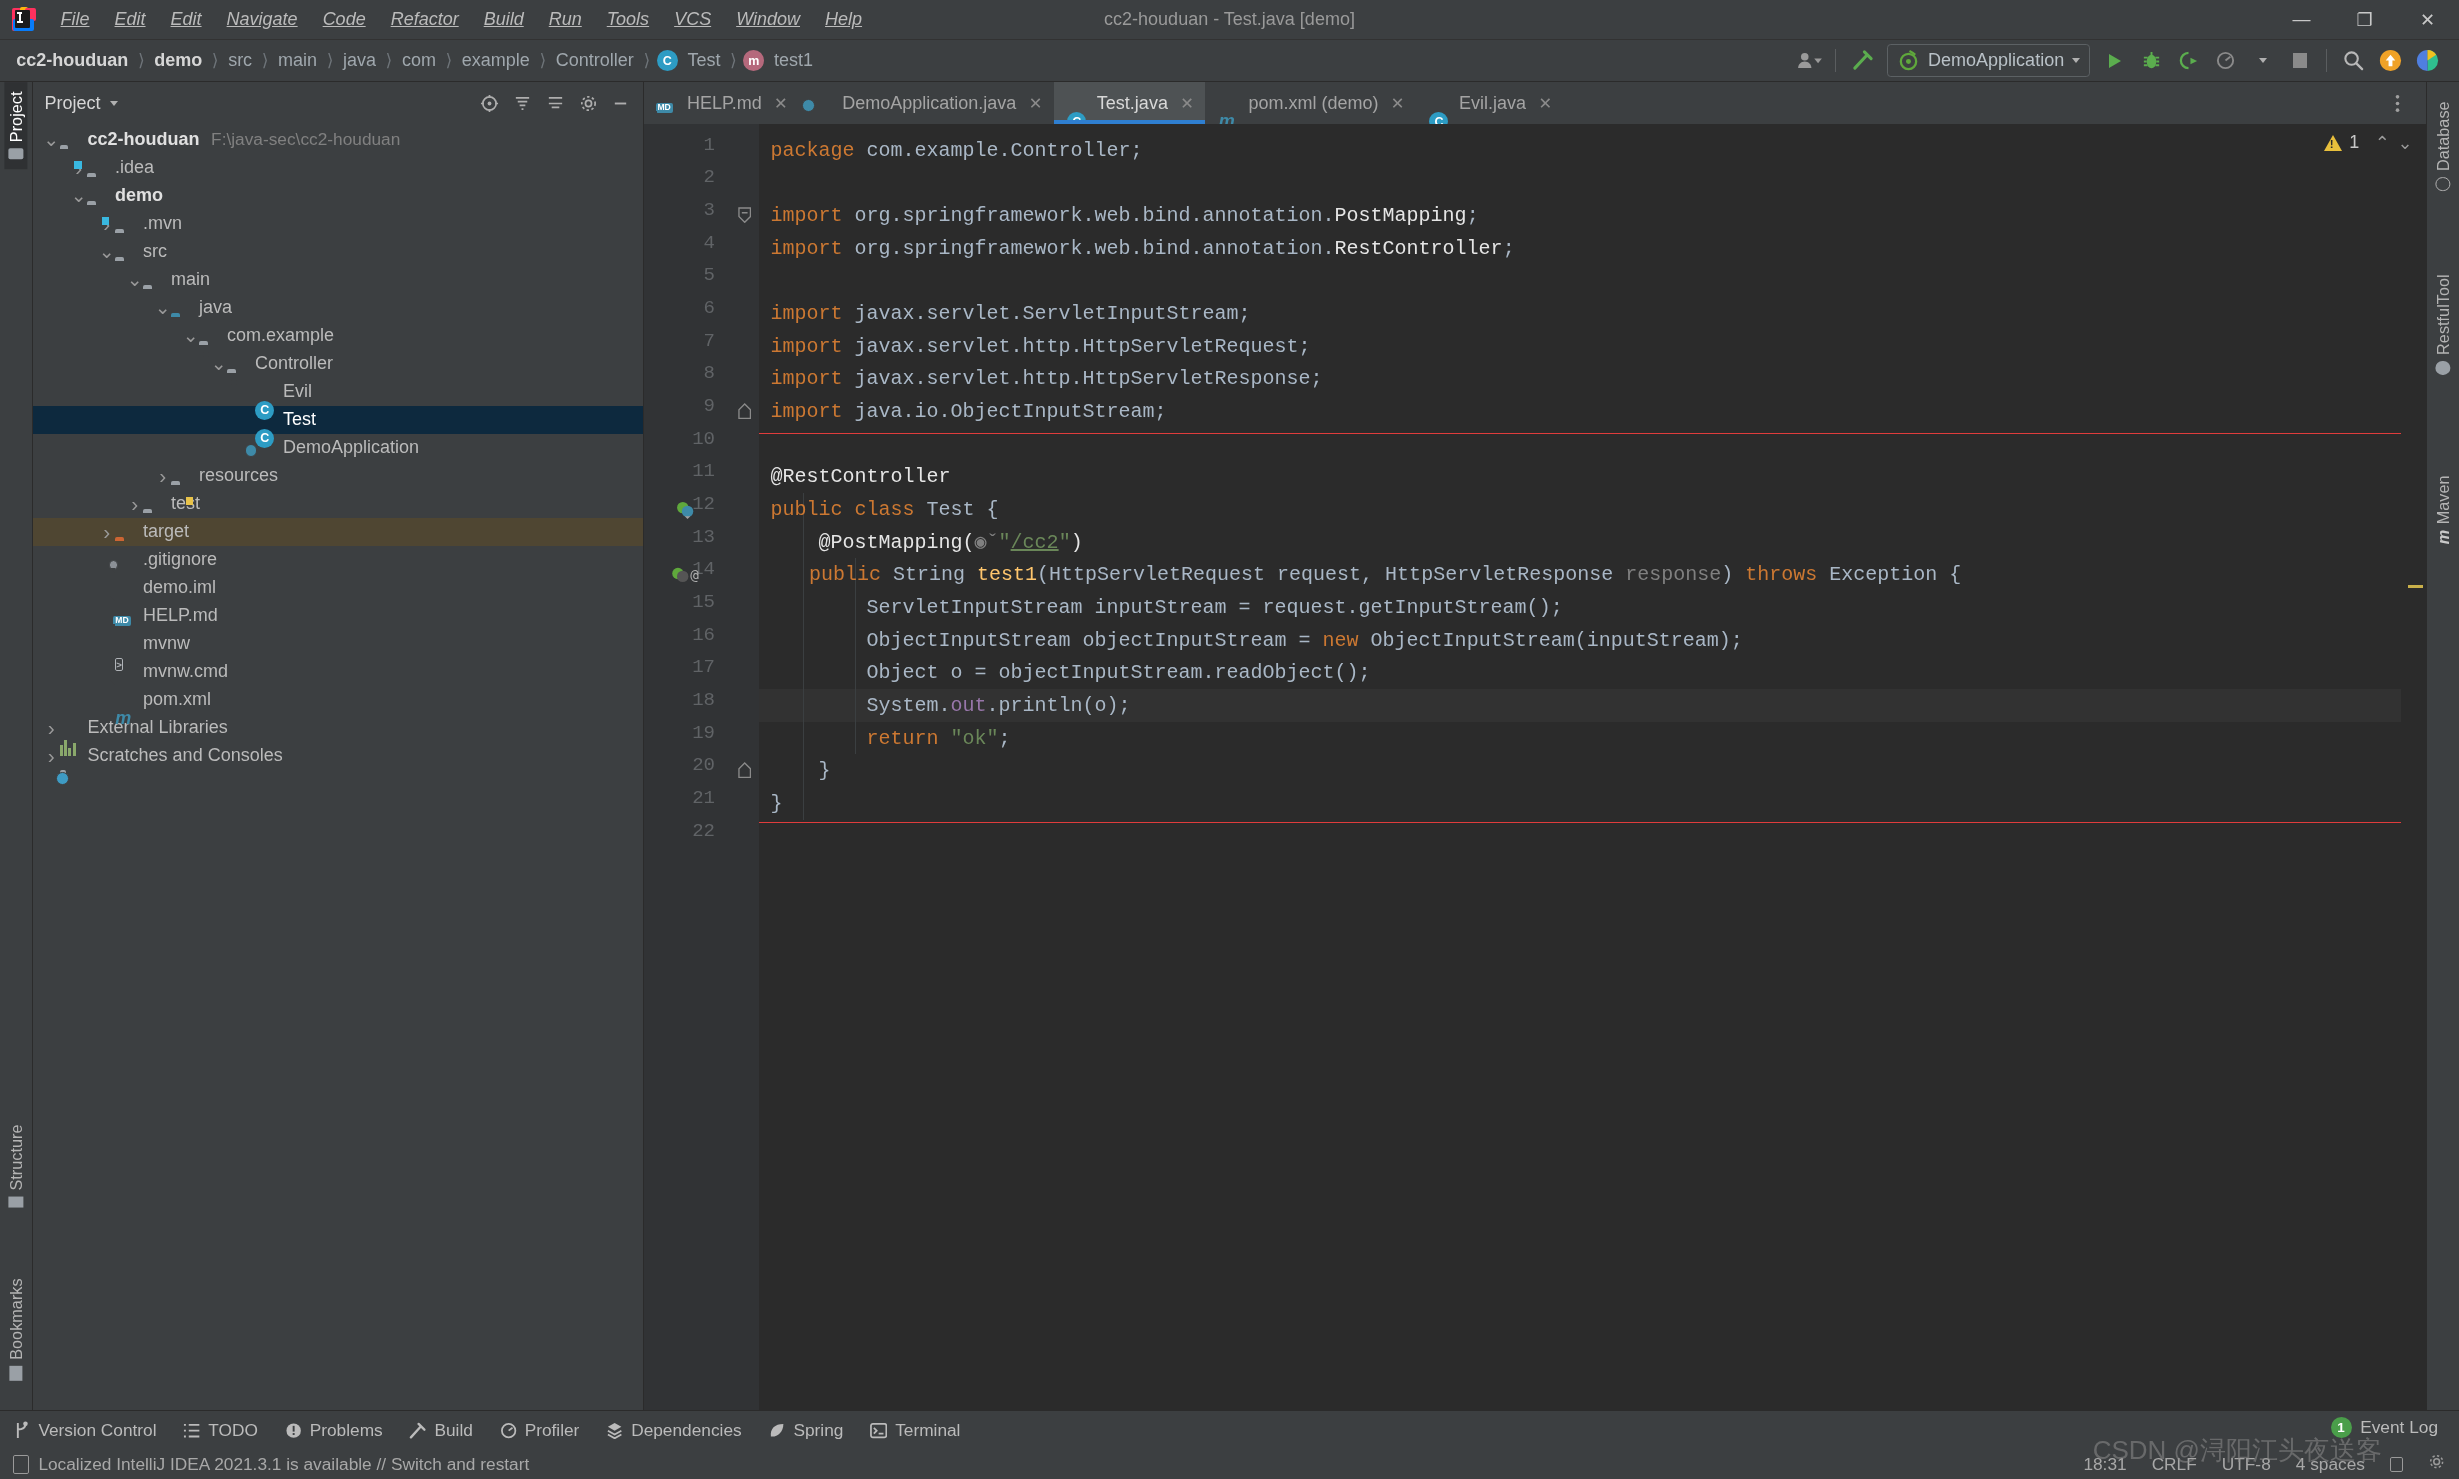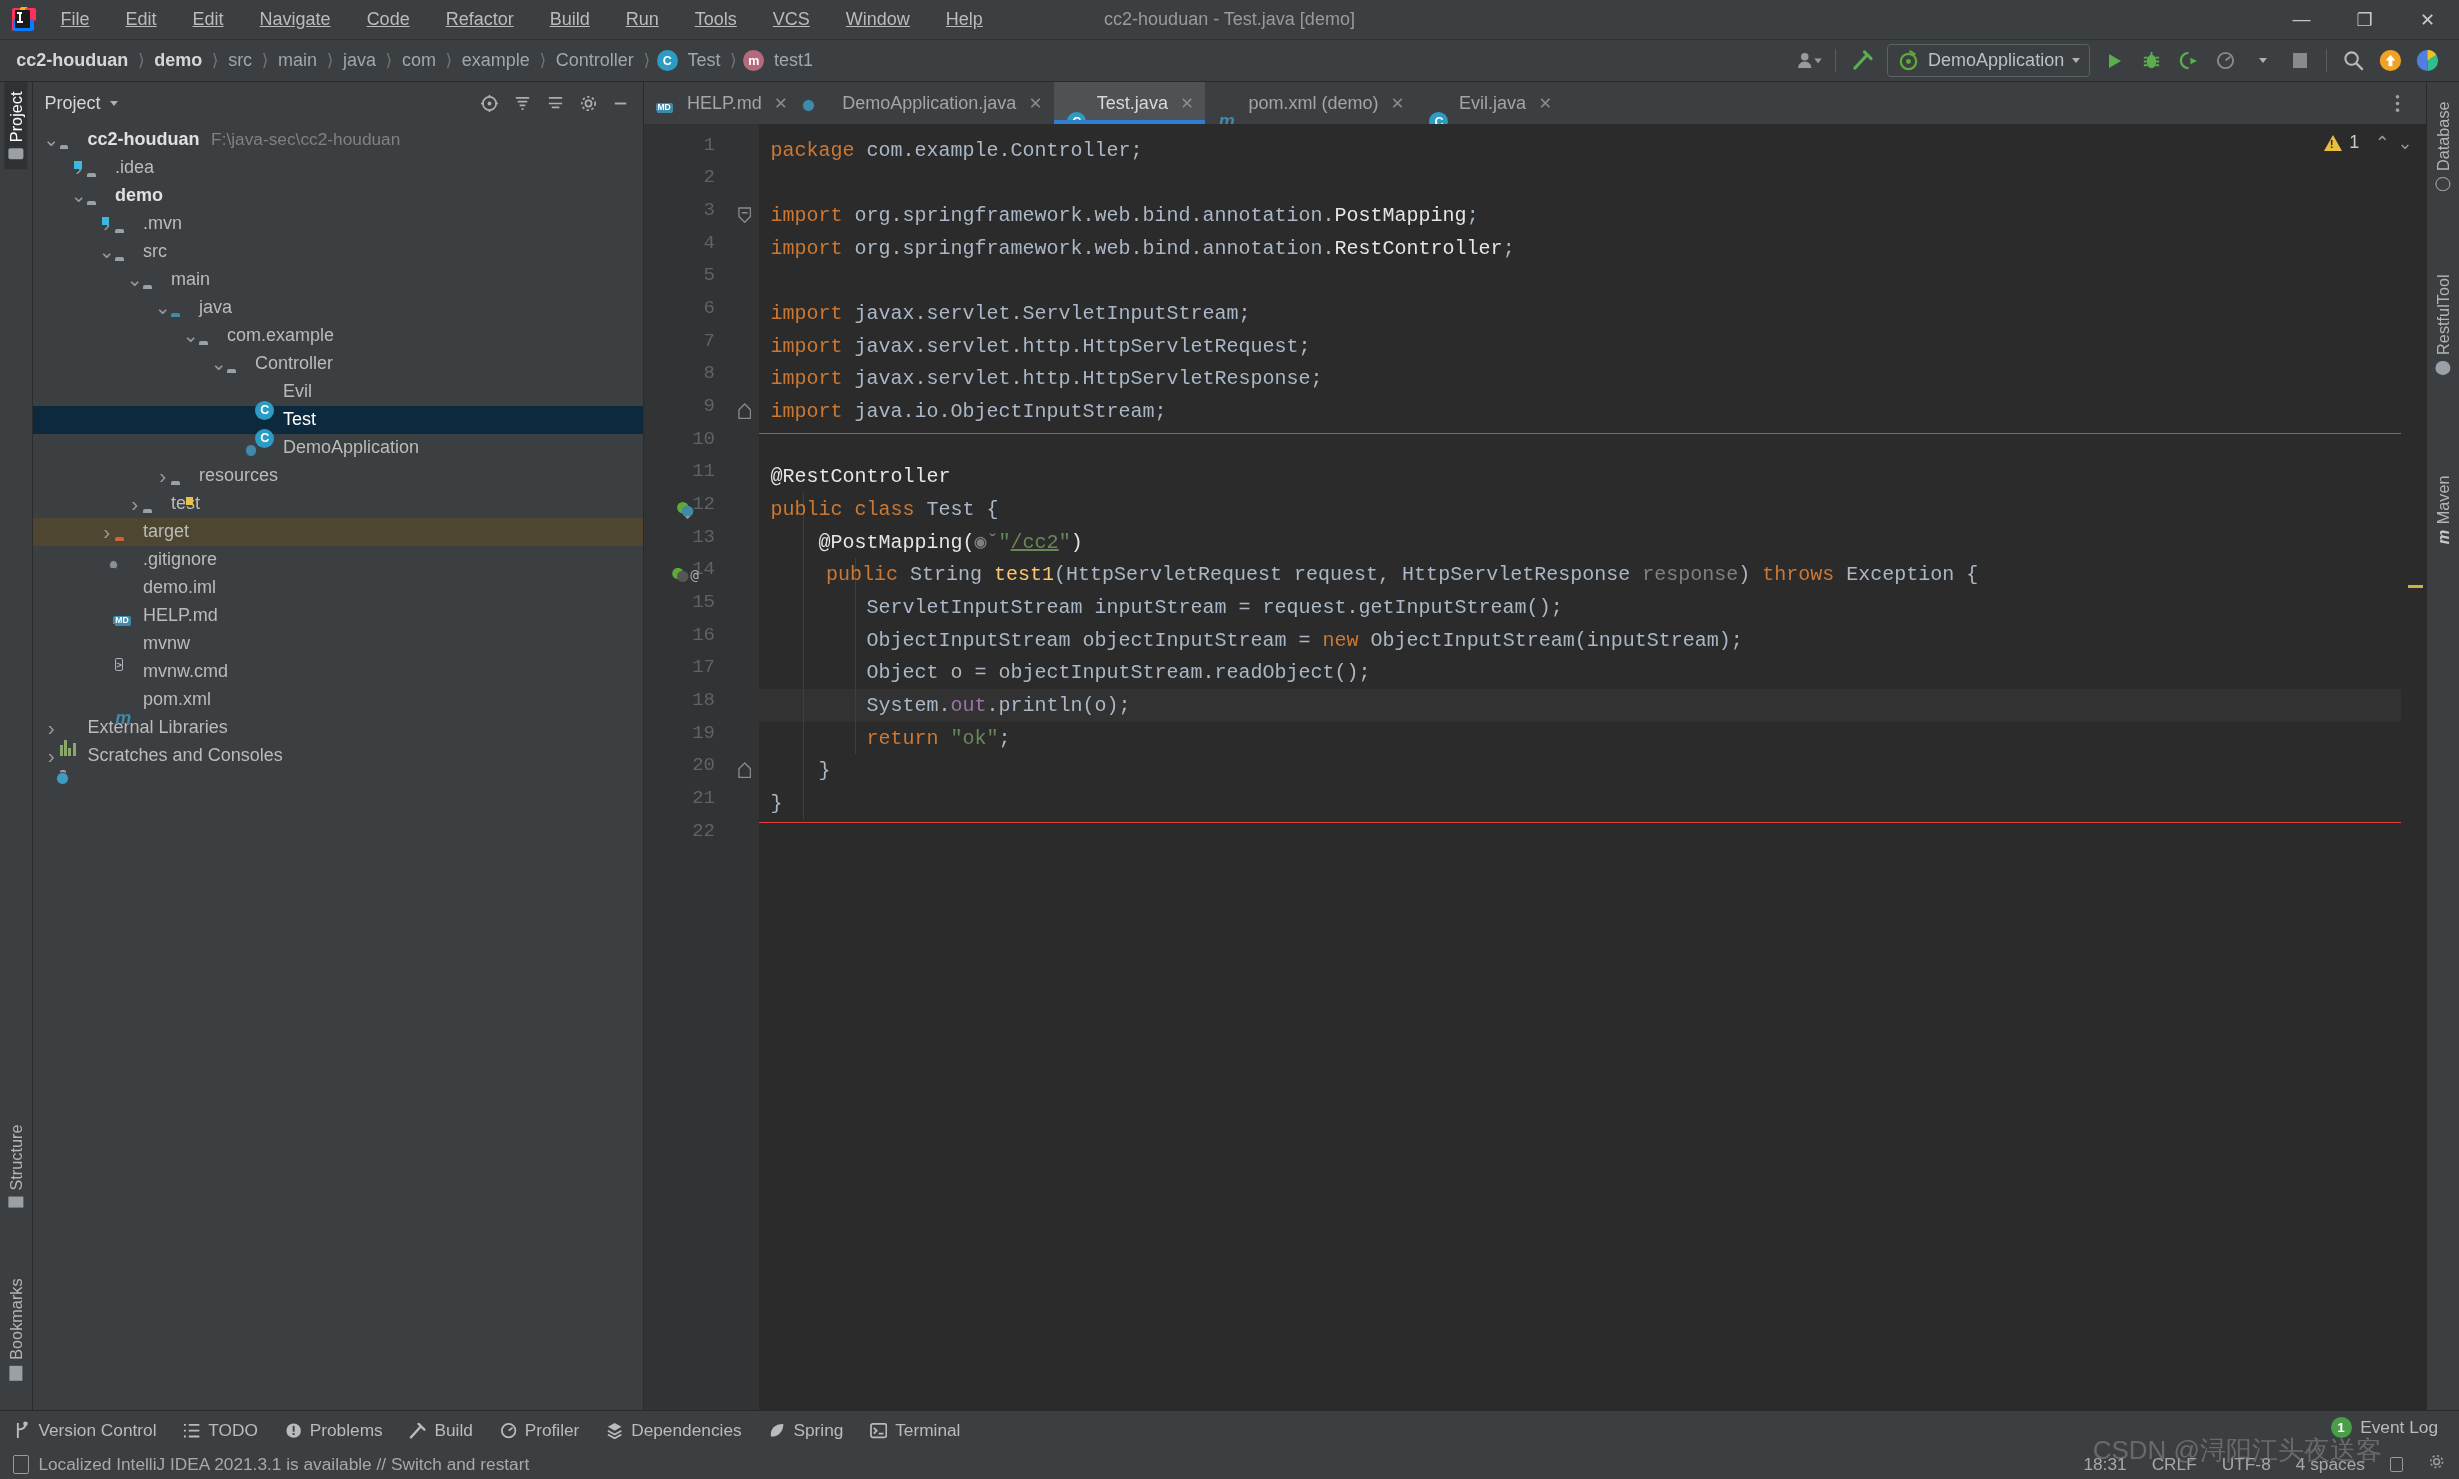--- a/index.html
+++ b/index.html
@@ -4,21 +4,21 @@
 <style>
   * { margin:0; padding:0; box-sizing:border-box; }
   html,body{ width:2459px; height:1479px; overflow:hidden; background:#3c3f41;
     font-family:"Liberation Sans", sans-serif; -webkit-font-smoothing:antialiased; }
 
   
   .titlebar{ height:40px; background:#3c3f41; display:flex; align-items:center;
     position:relative; border-bottom:1px solid #323232; }
   .ij-logo{ width:25px; height:25px; margin-left:11.5px; margin-right:11.5px; position:relative; flex:none;}
   .ij-logo .sq{ position:absolute; border-radius:1.9px; }
-  .menu{ display:flex; align-items:center; gap:11px; }
+  .menu{ display:flex; align-items:center; gap:0px;font-style:italic; }
   .menu-item{ color:#bbbbbb; font-size:18px; padding:3.8px 12.5px; white-space:nowrap; cursor:default; }
   .menu-item u{ text-decoration:underline; }
   .win-title{ position:absolute; left:0; right:0; text-align:center; color:#9a9a9a; font-size:18px;
     pointer-events:none; }
   .win-ctrl{ margin-left:auto; display:flex; align-items:center; height:40px; }
   .win-btn{ width:63px; height:40px; display:flex; align-items:center; justify-content:center;
     color:#c8c8c8; font-size:18px; }
 
   
   .navbar{ height:42px; background:#3c3f41; display:flex; align-items:center;
@@ -570,21 +570,21 @@
           <div class="cl" style="top: 108px; left: 11.5px;"><span class="kw">import </span><span class="txt">org.springframework.web.bind.annotation.</span><span class="ann">RestController</span><span class="txt">;</span></div>
           <div class="cl" style="top: 140px; left: 11.5px;"></div>
           <div class="cl" style="top: 173px; left: 11.5px;"><span class="kw">import </span><span class="txt">javax.servlet.ServletInputStream;</span></div>
           <div class="cl" style="top: 206px; left: 11.5px;"><span class="kw">import </span><span class="txt">javax.servlet.http.HttpServletRequest;</span></div>
           <div class="cl" style="top: 238px; left: 11.5px;"><span class="kw">import </span><span class="txt">javax.servlet.http.HttpServletResponse;</span></div>
           <div class="cl" style="top: 271px; left: 11.5px;"><span class="kw">import </span><span class="txt">java.io.ObjectInputStream;</span></div>
           <div class="cl" style="top: 304px; left: 11.5px;"></div>
           <div class="cl" style="top: 336px; left: 11.5px;"><span class="ann">@RestController</span></div>
           <div class="cl" style="top: 369px; left: 11.5px;"><span class="kw">public class </span><span class="txt">Test {</span></div>
           <div class="cl" style="top: 402px; left: 11.5px;"><span class="ann">    @PostMapping(</span><span class="grey">◉ˇ</span><span class="str">"</span><span class="ulink">/cc2</span><span class="str">"</span><span class="ann">)</span></div>
-          <div class="cl" style="top: 434px; left: 19px;"><span class="kw">    public </span><span class="txt">String </span><span class="fn">test1</span><span class="txt">(HttpServletRequest request, HttpServletResponse </span><span class="grey">response</span><span class="txt">) </span><span class="kw">throws </span><span class="txt">Exception {</span></div>
+          <div class="cl" style="top: 434px; left: 2px;"><span class="kw">    public </span><span class="txt">String </span><span class="fn">test1</span><span class="txt">(HttpServletRequest request, HttpServletResponse </span><span class="grey">response</span><span class="txt">) </span><span class="kw">throws </span><span class="txt">Exception {</span></div>
           <div class="cl" style="top: 467px; left: 11.5px;"><span class="txt">        ServletInputStream inputStream = request.getInputStream();</span></div>
           <div class="cl" style="top: 500px; left: 11.5px;"><span class="txt">        ObjectInputStream objectInputStream = </span><span class="kw">new </span><span class="txt">ObjectInputStream(inputStream);</span></div>
           <div class="cl" style="top: 532px; left: 11.5px;"><span class="txt">        Object o = objectInputStream.readObject();</span></div>
           <div class="cl" style="top: 565px; left: 11.5px;"><span class="txt">        System.</span><span class="dim2">out</span><span class="txt">.println(o);</span></div>
           <div class="cl" style="top: 598px; left: 11.5px;"><span class="txt">        </span><span class="kw">return </span><span class="str">"ok"</span><span class="txt">;</span></div>
           <div class="cl" style="top: 630px; left: 11.5px;"><span class="txt">    }</span></div>
           <div class="cl" style="top: 663px; left: 11.5px;"><span class="txt">}</span></div>
           <div class="cl" style="top: 696px; left: 11.5px;"></div>
           <div class="redbox" style="left: -7.7px; top: 309px; width: 1662px; height: 390px; border-color: rgb(224, 60, 60);"></div>
         </div>

